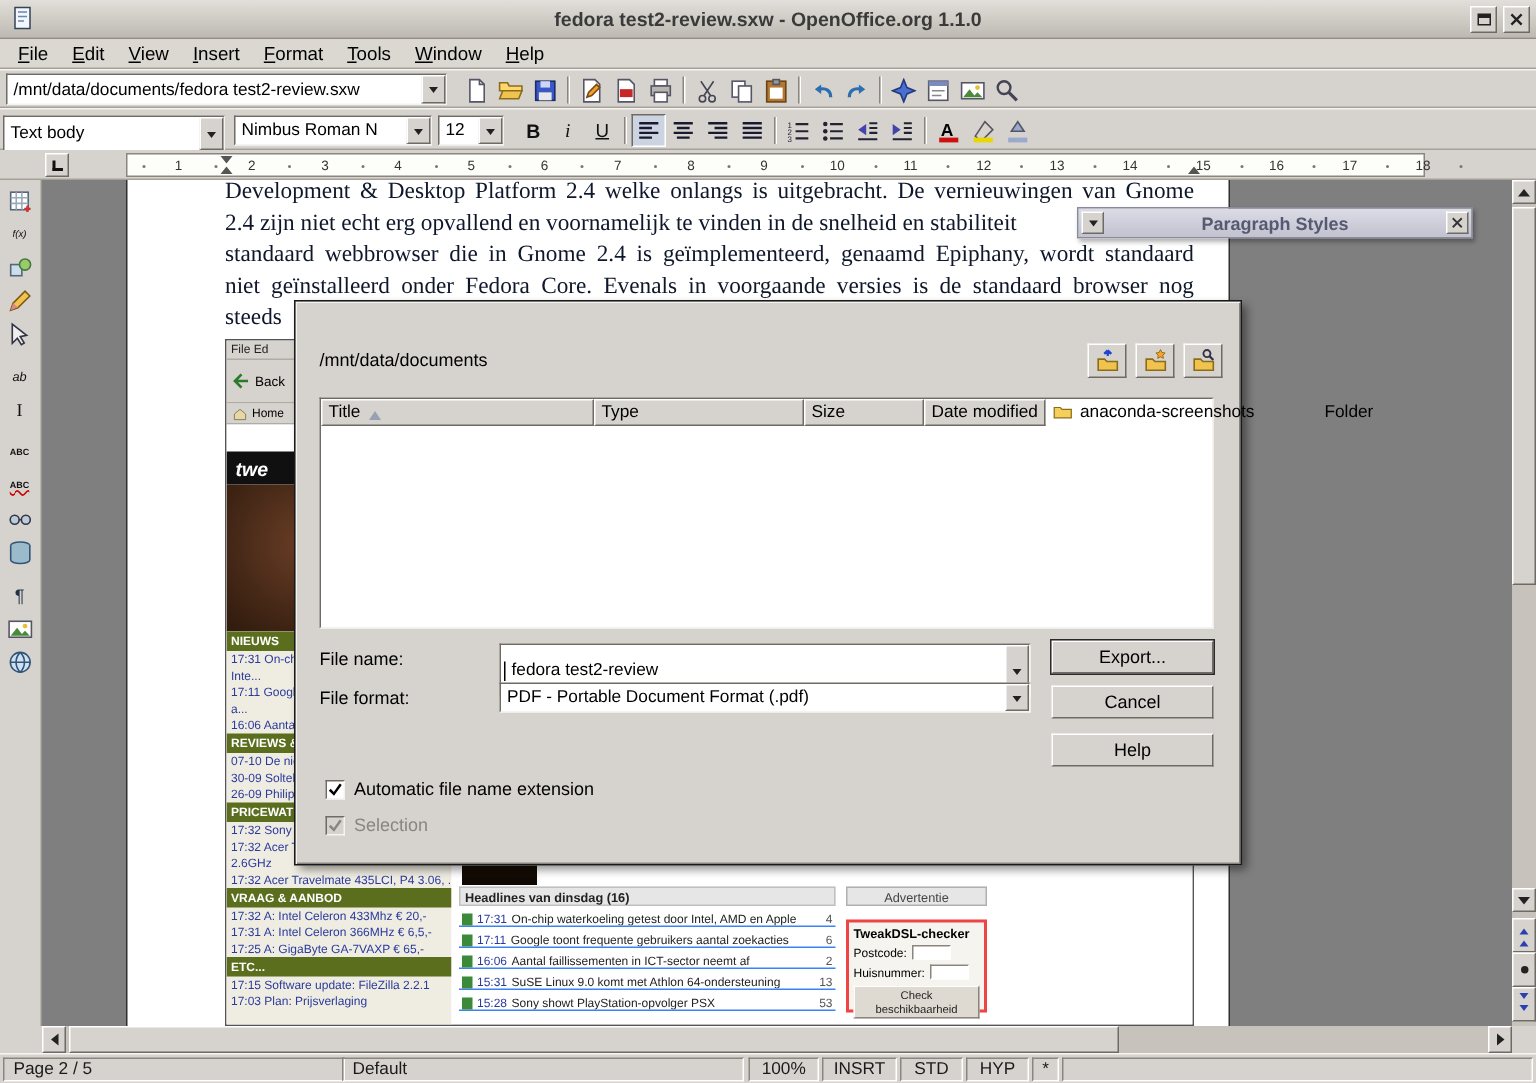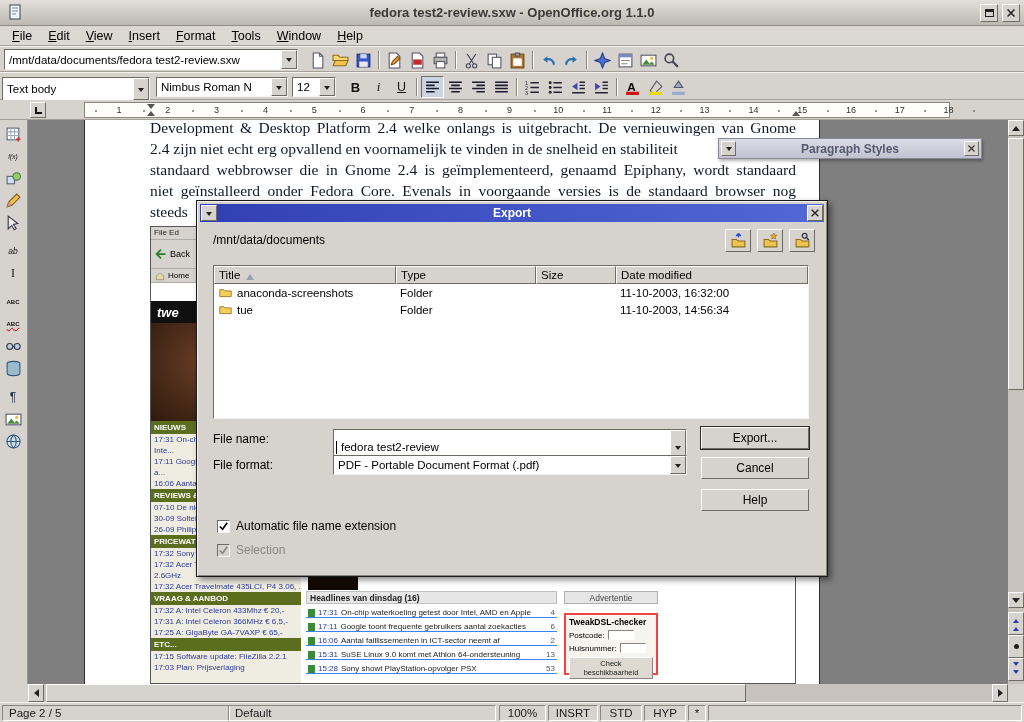--- a/index.html
+++ b/index.html
@@ -106,21 +106,21 @@
   .spbtn{width:15px;height:15px;margin:0 2px;background:#d6d3ce;border:1px solid;border-color:#fff #6e6a64 #6e6a64 #fff;display:flex;align-items:center;justify-content:center;flex:0 0 auto}
   .sptitle{flex:1;text-align:center;font-size:12px;font-weight:bold;color:#565a70}
 
   
   .dialog{left:196px;top:200px;width:632px;height:377px;background:#d6d3ce;border:1px solid #1a1a1a;box-shadow:inset 1px 1px 0 #f5f3ef,inset -1px -1px 0 #8a867f,3px 3px 6px rgba(0,0,0,.45);z-index:60}
   .dtitle{position:absolute;left:3px;top:3px;right:3px;height:18px;display:flex;align-items:center;background:linear-gradient(90deg,#3040b4,#5268d6)}
   .dcap{flex:1;text-align:center;color:#fff;font-size:12px;font-weight:bold}
   .dsys,.dclose{width:16px;height:16px;margin:0 1px;background:#d6d3ce;border:1px solid;border-color:#fff #6e6a64 #6e6a64 #fff;display:flex;align-items:center;justify-content:center;flex:0 0 auto}
   .dpath{font-size:12px}
   .tbtn{width:26px;height:23px;background:#d6d3ce;border:1px solid;border-color:#fff #6e6a64 #6e6a64 #fff;display:flex;align-items:center;justify-content:center}
-  .flist{border:1px solid;border-color:#6e6a64 #f5f3f0 #f5f3f0 #6e6a64;background:#fff;display:flex;flex-direction:column}
+  .flist{border:1px solid;border-color:#6e6a64 #f5f3f0 #f5f3f0 #6e6a64;background:#fff;display:flex;flex-direction:row}
   .fhead{display:flex;height:18px;flex:0 0 auto}
   .fh{background:#d6d3ce;border:1px solid;border-color:#fff #6e6a64 #6e6a64 #fff;font-size:11.5px;display:flex;align-items:center;padding:0 4px;overflow:hidden}
   .sort{width:0;height:0;border:4px solid transparent;border-bottom:6px solid #9aa0b4;margin-left:6px}
   .frow{display:flex;height:17px;align-items:center;font-size:11.5px}
   .fcell{display:flex;align-items:center;padding:0 4px;gap:4px;white-space:nowrap;overflow:hidden}
   .dlab{font-size:12px}
   .btn{display:flex;align-items:center;justify-content:center;font-size:12px;background:#d6d3ce;border:1px solid;border-color:#fff #6e6a64 #6e6a64 #fff}
   .btn.default{outline:1.5px solid #2a2a2a}
   .cbrow{display:flex;align-items:center}
   .cb{width:13px;height:13px;background:#fff;border:1px solid;border-color:#6e6a64 #f5f3f0 #f5f3f0 #6e6a64;display:flex;align-items:center;justify-content:center}
@@ -723,31 +723,20 @@
       </span>
     <span class="sptitle">Paragraph Styles</span>
     <span class="spbtn">
         <svg viewBox="0 0 12 12" width="9" height="9">
           <path d="M2 2l8 8M10 2l-8 8" stroke="#333" stroke-width="1.6" fill="none"></path>
         </svg>
       </span>
   </div>
 
   <div class="abs dialog">
-    <div class="dtitle">
-      <span class="dsys">
-          <span class="tri-d"></span>
-        </span>
-      <span class="dcap">Export</span>
-      <span class="dclose">
-          <svg viewBox="0 0 12 12" width="10" height="10">
-            <path d="M2 2l8 8M10 2l-8 8" stroke="#222" stroke-width="1.6" fill="none"></path>
-          </svg>
-        </span>
-    </div>
 
     <div class="abs dpath" style="left:16px;top:32px">/mnt/data/documents</div>
 
     <span class="abs tbtn" style="left:528px;top:28px">
         <svg viewBox="0 0 16 16" width="17" height="17">
           <path d="M2 7h4l1.5 1.5H14V14H2z" fill="#f0c34e" stroke="#8a6d1c"></path>
           <path d="M8 5V1.5M8 1.5L5.8 3.7M8 1.5l2.2 2.2" stroke="#2244cc" stroke-width="1.4" fill="none"></path>
         </svg>
       </span>
     <span class="abs tbtn" style="left:560px;top:28px">

